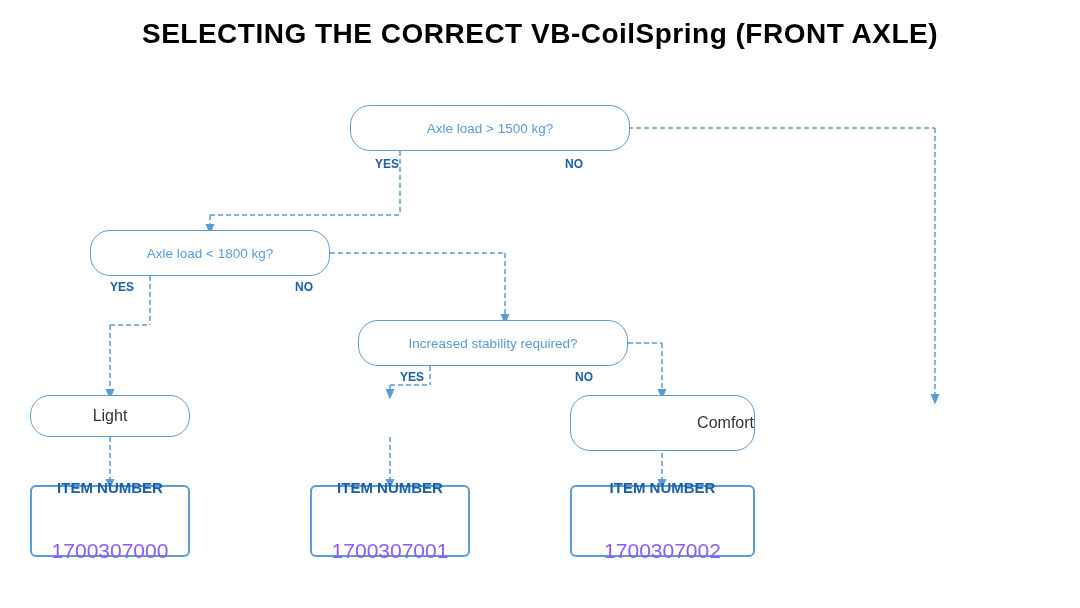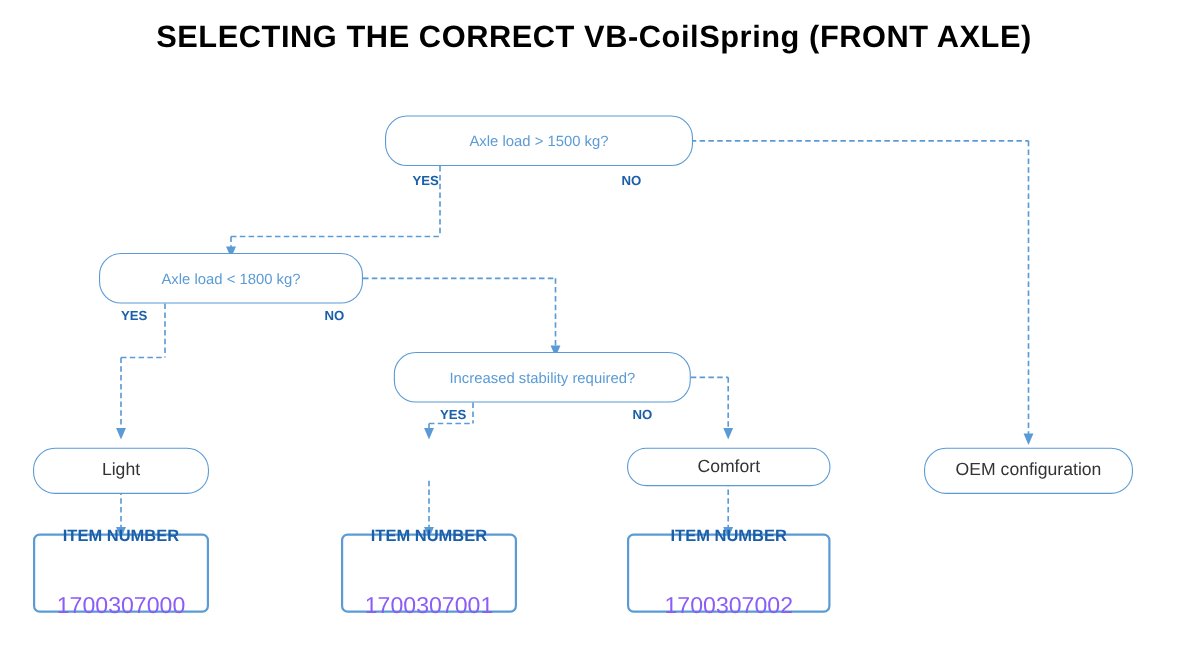--- a/index.html
+++ b/index.html
@@ -55,21 +55,20 @@
     .result-box {
       position: absolute;
       border: 1.5px solid #5b9bd5;
       border-radius: 20px;
       background: #fff;
       display: flex;
       align-items: center;
       justify-content: center;
       color: #333;
       font-size: 16px;
-      margin-top: 12px;
     }
 
     
     .item-box {
       position: absolute;
       border: 2px solid #5b9bd5;
       border-radius: 6px;
       background: #fff;
       display: flex;
       flex-direction: column;
@@ -164,27 +163,24 @@
 
   <span class="yes-no" style="left:400px; top:305px;">YES</span>
 
   <span class="yes-no" style="left:575px; top:305px;">NO</span>
 
   <div class="result-box" style="left:30px; top:330px; width:160px; height:42px;">
     <span>Light</span>
   </div>
 
 
-  <div class="result-box" style="left:570px; top:330px; width:185px; height:35px;">
+  <div class="result-box" style="left:570px; top:330px; width:185px; height:56px;justify-content:flex-end;">
     <span>Comfort</span>
   </div>
 
-  <div class="result-box" style="left:840px; top:330px; width:190px; height:42px;">
-    <span>OEM configuration</span>
-  </div>
 
   <div class="item-box" style="left:30px; top:420px; width:160px; height:72px;">
     <span class="item-label">ITEM NUMBER</span>
     <span class="item-number">1700307000</span>
   </div>
 
   <div class="item-box" style="left:310px; top:420px; width:160px; height:72px;">
     <span class="item-label">ITEM NUMBER</span>
     <span class="item-number">1700307001</span>
   </div>

